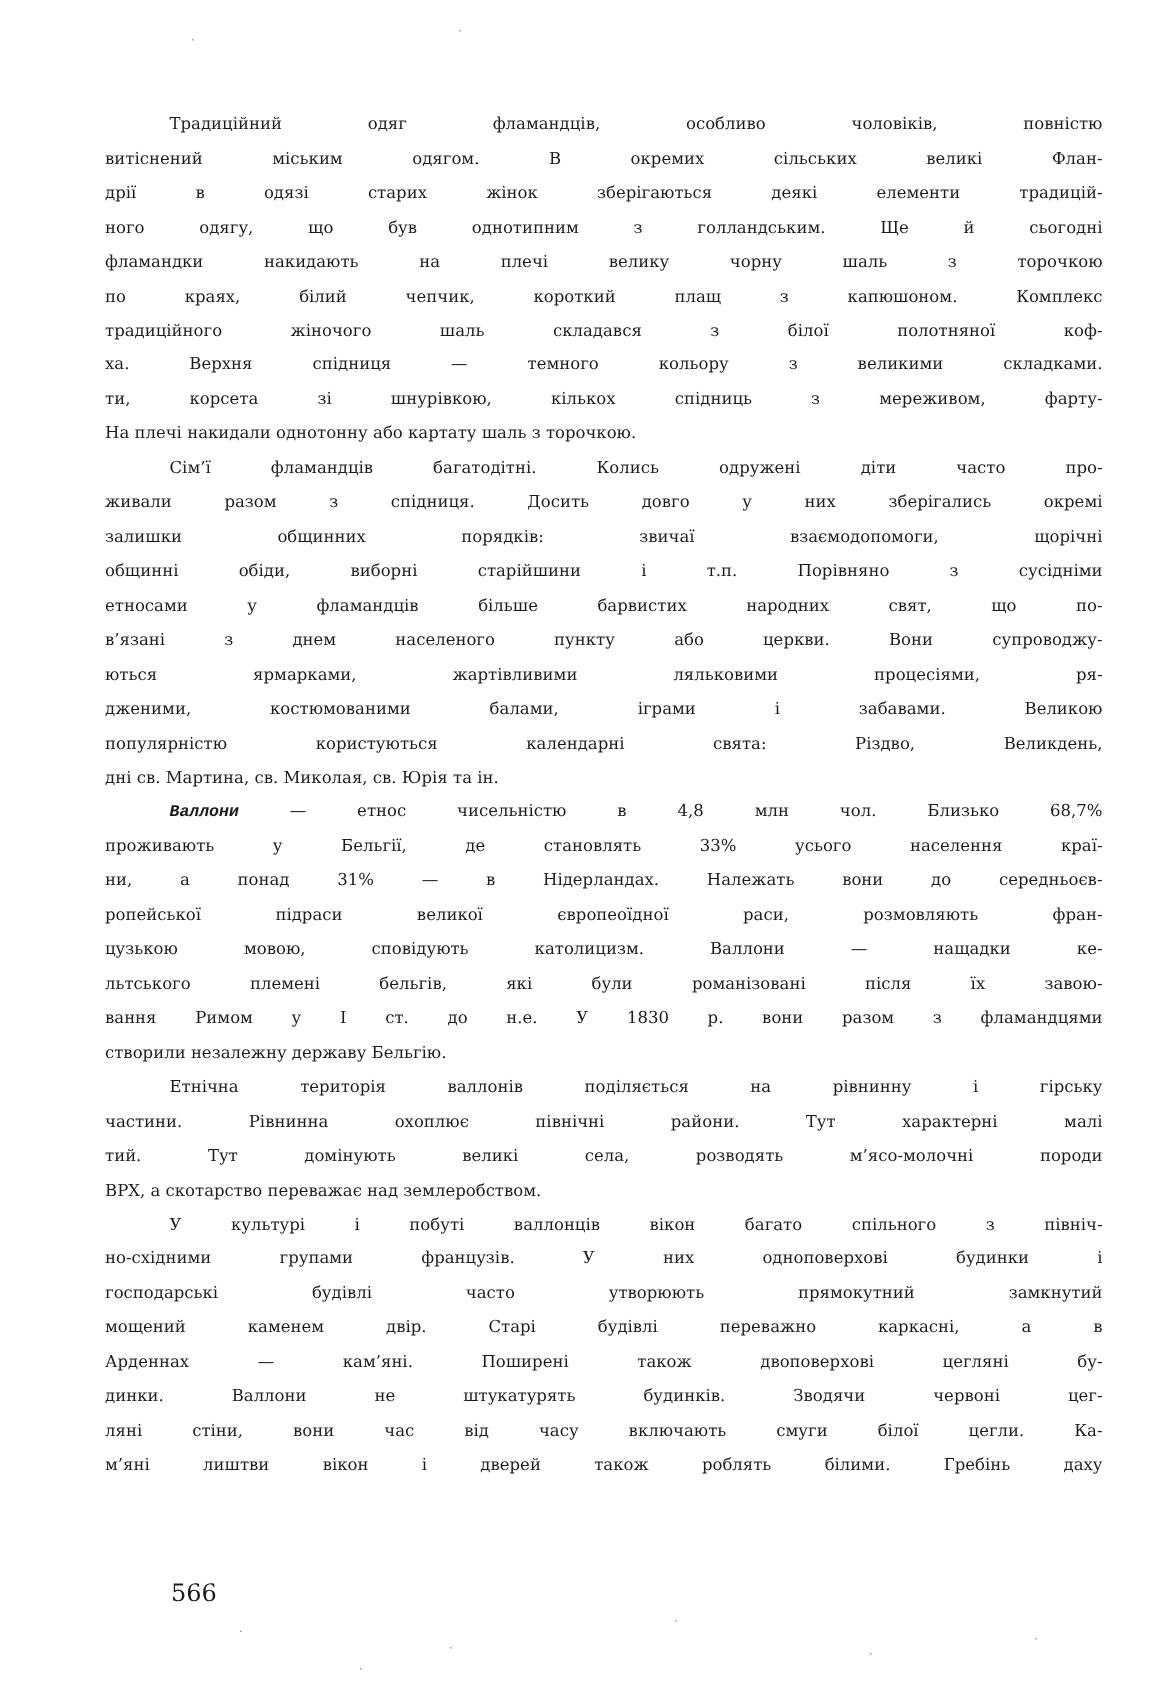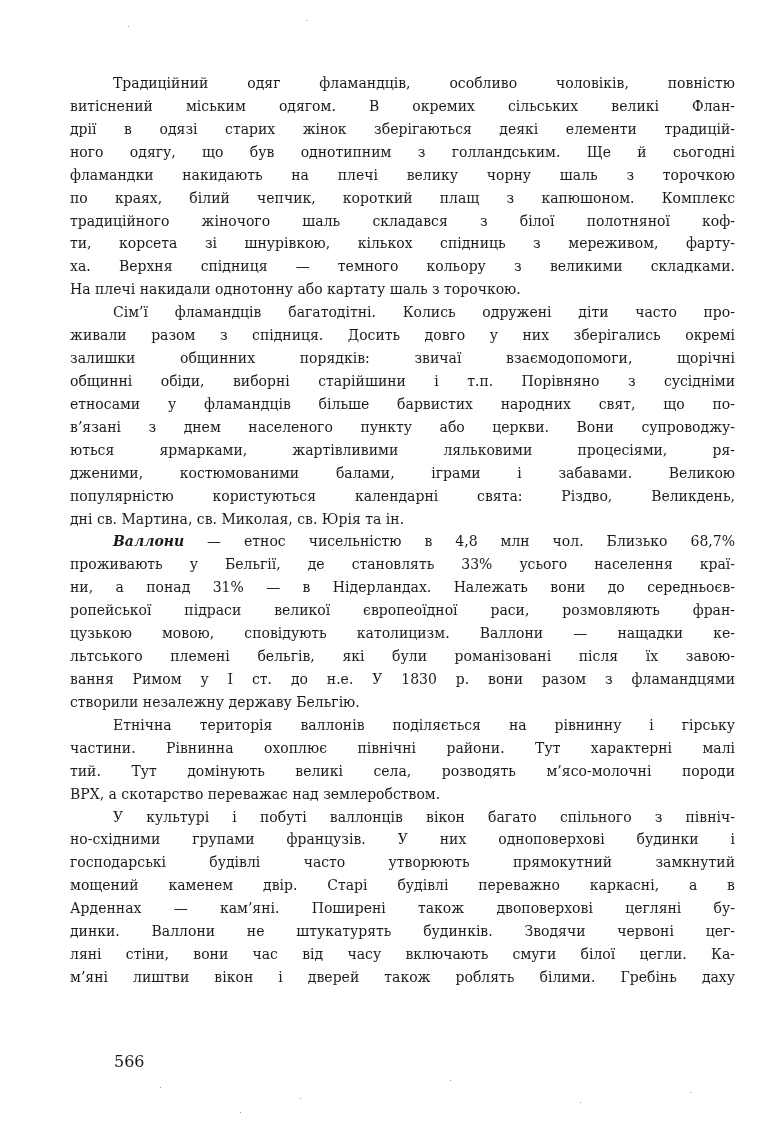--- a/index.html
+++ b/index.html
@@ -13,38 +13,39 @@
       position: relative;
       overflow: hidden;
       font-family: "DejaVu Serif", serif;
       color: #1b1b1b;
     }
     .page-text {
       position: absolute;
       left: 70px;
       top: 72px;
       width: 665px;
-      font-size: 14px;
+      font-size: 11px;
     }
     .line {
       height: 22.93px;
       line-height: 22.93px;
       text-align: justify;
       text-align-last: justify;
       overflow: hidden;
     }
     .line.first {
       padding-left: 43px;
     }
     .line.end {
       text-align-last: left;
     }
     .lead {
       font-weight: bold;
       font-style: italic;
+      font-family: Liberation Mono, monospace;
     }
     .page-number {
       position: absolute;
       left: 70px;
       top: 1051px;
       font-size: 16px;
       line-height: 22px;
       margin-left: 44px;
     }
     .speck {
@@ -60,22 +61,22 @@
 <div class="page-text">
 
   <div class="paragraph">
     <div class="line first">Традиційний одяг фламандців, особливо чоловіків, повністю</div>
     <div class="line">витіснений міським одягом. В окремих сільських великі Флан-</div>
     <div class="line">дрії в одязі старих жінок зберігаються деякі елементи традицій-</div>
     <div class="line">ного одягу, що був однотипним з голландським. Ще й сьогодні</div>
     <div class="line">фламандки накидають на плечі велику чорну шаль з торочкою</div>
     <div class="line">по краях, білий чепчик, короткий плащ з капюшоном. Комплекс</div>
     <div class="line">традиційного жіночого шаль складався з білої полотняної коф-</div>
+    <div class="line">ха. Верхня спідниця — темного кольору з великими складками.</div>
     <div class="line">ти, корсета зі шнурівкою, кількох спідниць з мереживом, фарту-</div>
-    <div class="line">ха. Верхня спідниця — темного кольору з великими складками.</div>
     <div class="line end">На плечі накидали однотонну або картату шаль з торочкою.</div>
   </div>
 
   <div class="paragraph">
     <div class="line first">Сім’ї фламандців багатодітні. Колись одружені діти часто про-</div>
     <div class="line">живали разом з спідниця. Досить довго у них зберігались окремі</div>
     <div class="line">залишки общинних порядків: звичаї взаємодопомоги, щорічні</div>
     <div class="line">общинні обіди, виборні старійшини і т.п. Порівняно з сусідніми</div>
     <div class="line">етносами у фламандців більше барвистих народних свят, що по-</div>
     <div class="line">в’язані з днем населеного пункту або церкви. Вони супроводжу-</div>

